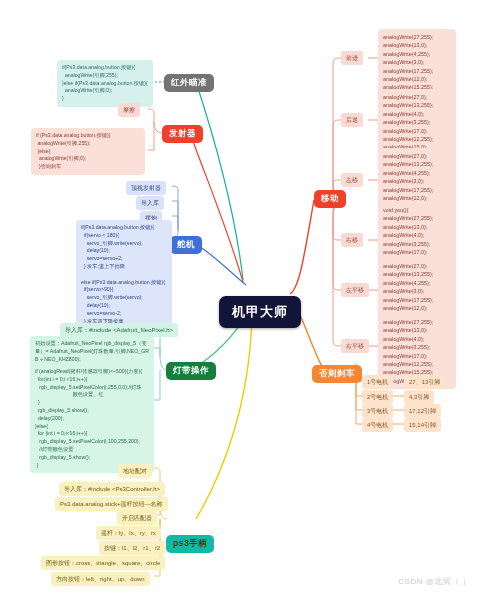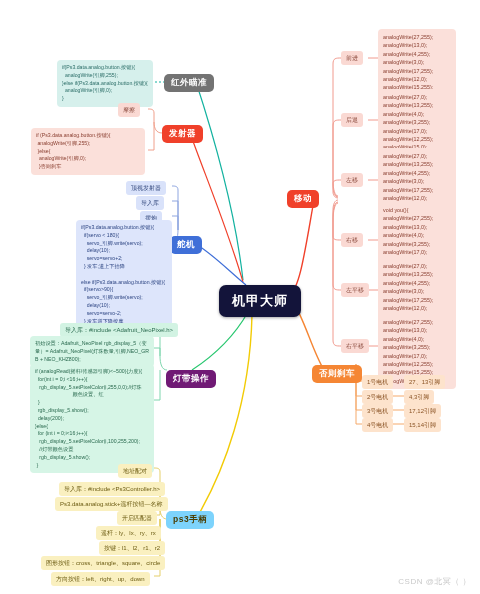--- a/index.html
+++ b/index.html
@@ -23,22 +23,22 @@
 
   
   .topic{
     border-radius:5px;color:#ffffff;font-size:8.5px;font-weight:bold;
     padding:3px 7px;white-space:nowrap;text-align:center;
     letter-spacing:.5px;
   }
   .topic.teal{background:#737373;}
   .topic.red{background:#f0402a;}
   .topic.blue{background:#3f6fd8;}
-  .topic.green{background:#701a75;margin-top:8px;}
-  .topic.yellow{background:#7dd3fc;color:#4a3c00;}
+  .topic.green{background:#15803d;}
+  .topic.yellow{background:#14b8a6;color:#4a3c00;margin-top:24px;}
   .topic.orange{background:#f58634;}
 
   
   .sub{
     border-radius:3px;font-size:6px;white-space:nowrap;
     padding:2.5px 5px;text-align:center;
   }
   .sub.pinkbg{background:#fad9d3;color:#8a4a3d;}
   .sub.bluebg{background:#d9e2fa;color:#33487d;}
   .sub.greenbg{background:#d2f3e3;color:#2b6b50;}
@@ -119,21 +119,21 @@
     <path d="M167,519 C162,519 160,514 160,508 L160,472 C160,468 157,468 154,468" stroke="#e5cf6a" stroke-width="1" fill="none"></path>
     <path d="M160,508 L160,487 L154,487" stroke="#e5cf6a" stroke-width="1" fill="none"></path>
     <path d="M160,508 L160,501 L154,501" stroke="#e5cf6a" stroke-width="1" fill="none"></path>
     <path d="M160,508 L160,515 L154,515" stroke="#e5cf6a" stroke-width="1" fill="none"></path>
     <path d="M160,519 L160,530 L154,530" stroke="#e5cf6a" stroke-width="1" fill="none"></path>
     <path d="M160,519 L160,545 L154,545" stroke="#e5cf6a" stroke-width="1" fill="none"></path>
     <path d="M160,519 L160,560 L154,560" stroke="#e5cf6a" stroke-width="1" fill="none"></path>
     <path d="M160,519 L160,576 L154,576" stroke="#e5cf6a" stroke-width="1" fill="none"></path>
   </svg>
 
-  <div class="node central" style="left:219px;top:285px;font-family:Liberation Mono, monospace;">机甲大师</div>
+  <div class="node central" style="left:219px;top:296px;font-family:Liberation Mono, monospace;">机甲大师</div>
 
   <div class="node topic teal" style="left:164px;top:74px;">红外瞄准</div>
   <div class="node box mint" style="left:57px;top:60px;width:96px;">if(Ps3.data.analog.button.按键){
   analogWrite(引脚,255);
 }else if(Ps3.data.analog.button.按键){
   analogWrite(引脚,0);
 }</div>
 
   <div class="node topic red" style="left:162px;top:125px;">发射器</div>
   <div class="node sub pinkbg" style="left:118px;top:103px;">摩擦</div>
@@ -181,21 +181,21 @@
   <div class="node topic yellow" style="left:166px;top:511px;">ps3手柄</div>
   <div class="node sub yellowbg" style="left:118px;top:464px;">地址配对</div>
   <div class="node sub yellowbg" style="left:59px;top:482px;">导入库：#include &lt;Ps3Controller.h&gt;</div>
   <div class="node sub yellowbg" style="left:55px;top:497px;">Ps3.data.analog.stick+遥杆按钮—名称</div>
   <div class="node sub yellowbg" style="left:117px;top:511px;">开启匹配器</div>
   <div class="node sub yellowbg" style="left:96px;top:526px;">遥杆：ly、lx、ry、rx</div>
   <div class="node sub yellowbg" style="left:99px;top:541px;">按键：l1、l2、r1、r2</div>
   <div class="node sub yellowbg" style="left:41px;top:556px;">图形按钮：cross、triangle、square、circle</div>
   <div class="node sub yellowbg" style="left:51px;top:572px;">方向按钮：left、right、up、down</div>
 
-  <div class="node topic red" style="left:287px;top:190px;">移动</div>
+  <div class="node topic red" style="left:314px;top:190px;">移动</div>
 
   <div class="node sub pinkbg" style="left:341px;top:51px;">前进</div>
   <div class="node box pink pl" style="left:378px;top:29px;width:78px;">analogWrite(27,255);
 analogWrite(13,0);
 analogWrite(4,255);
 analogWrite(3,0);
 analogWrite(17,255);
 analogWrite(12,0);
 analogWrite(15,255);
 analogWrite(14,0);</div>

